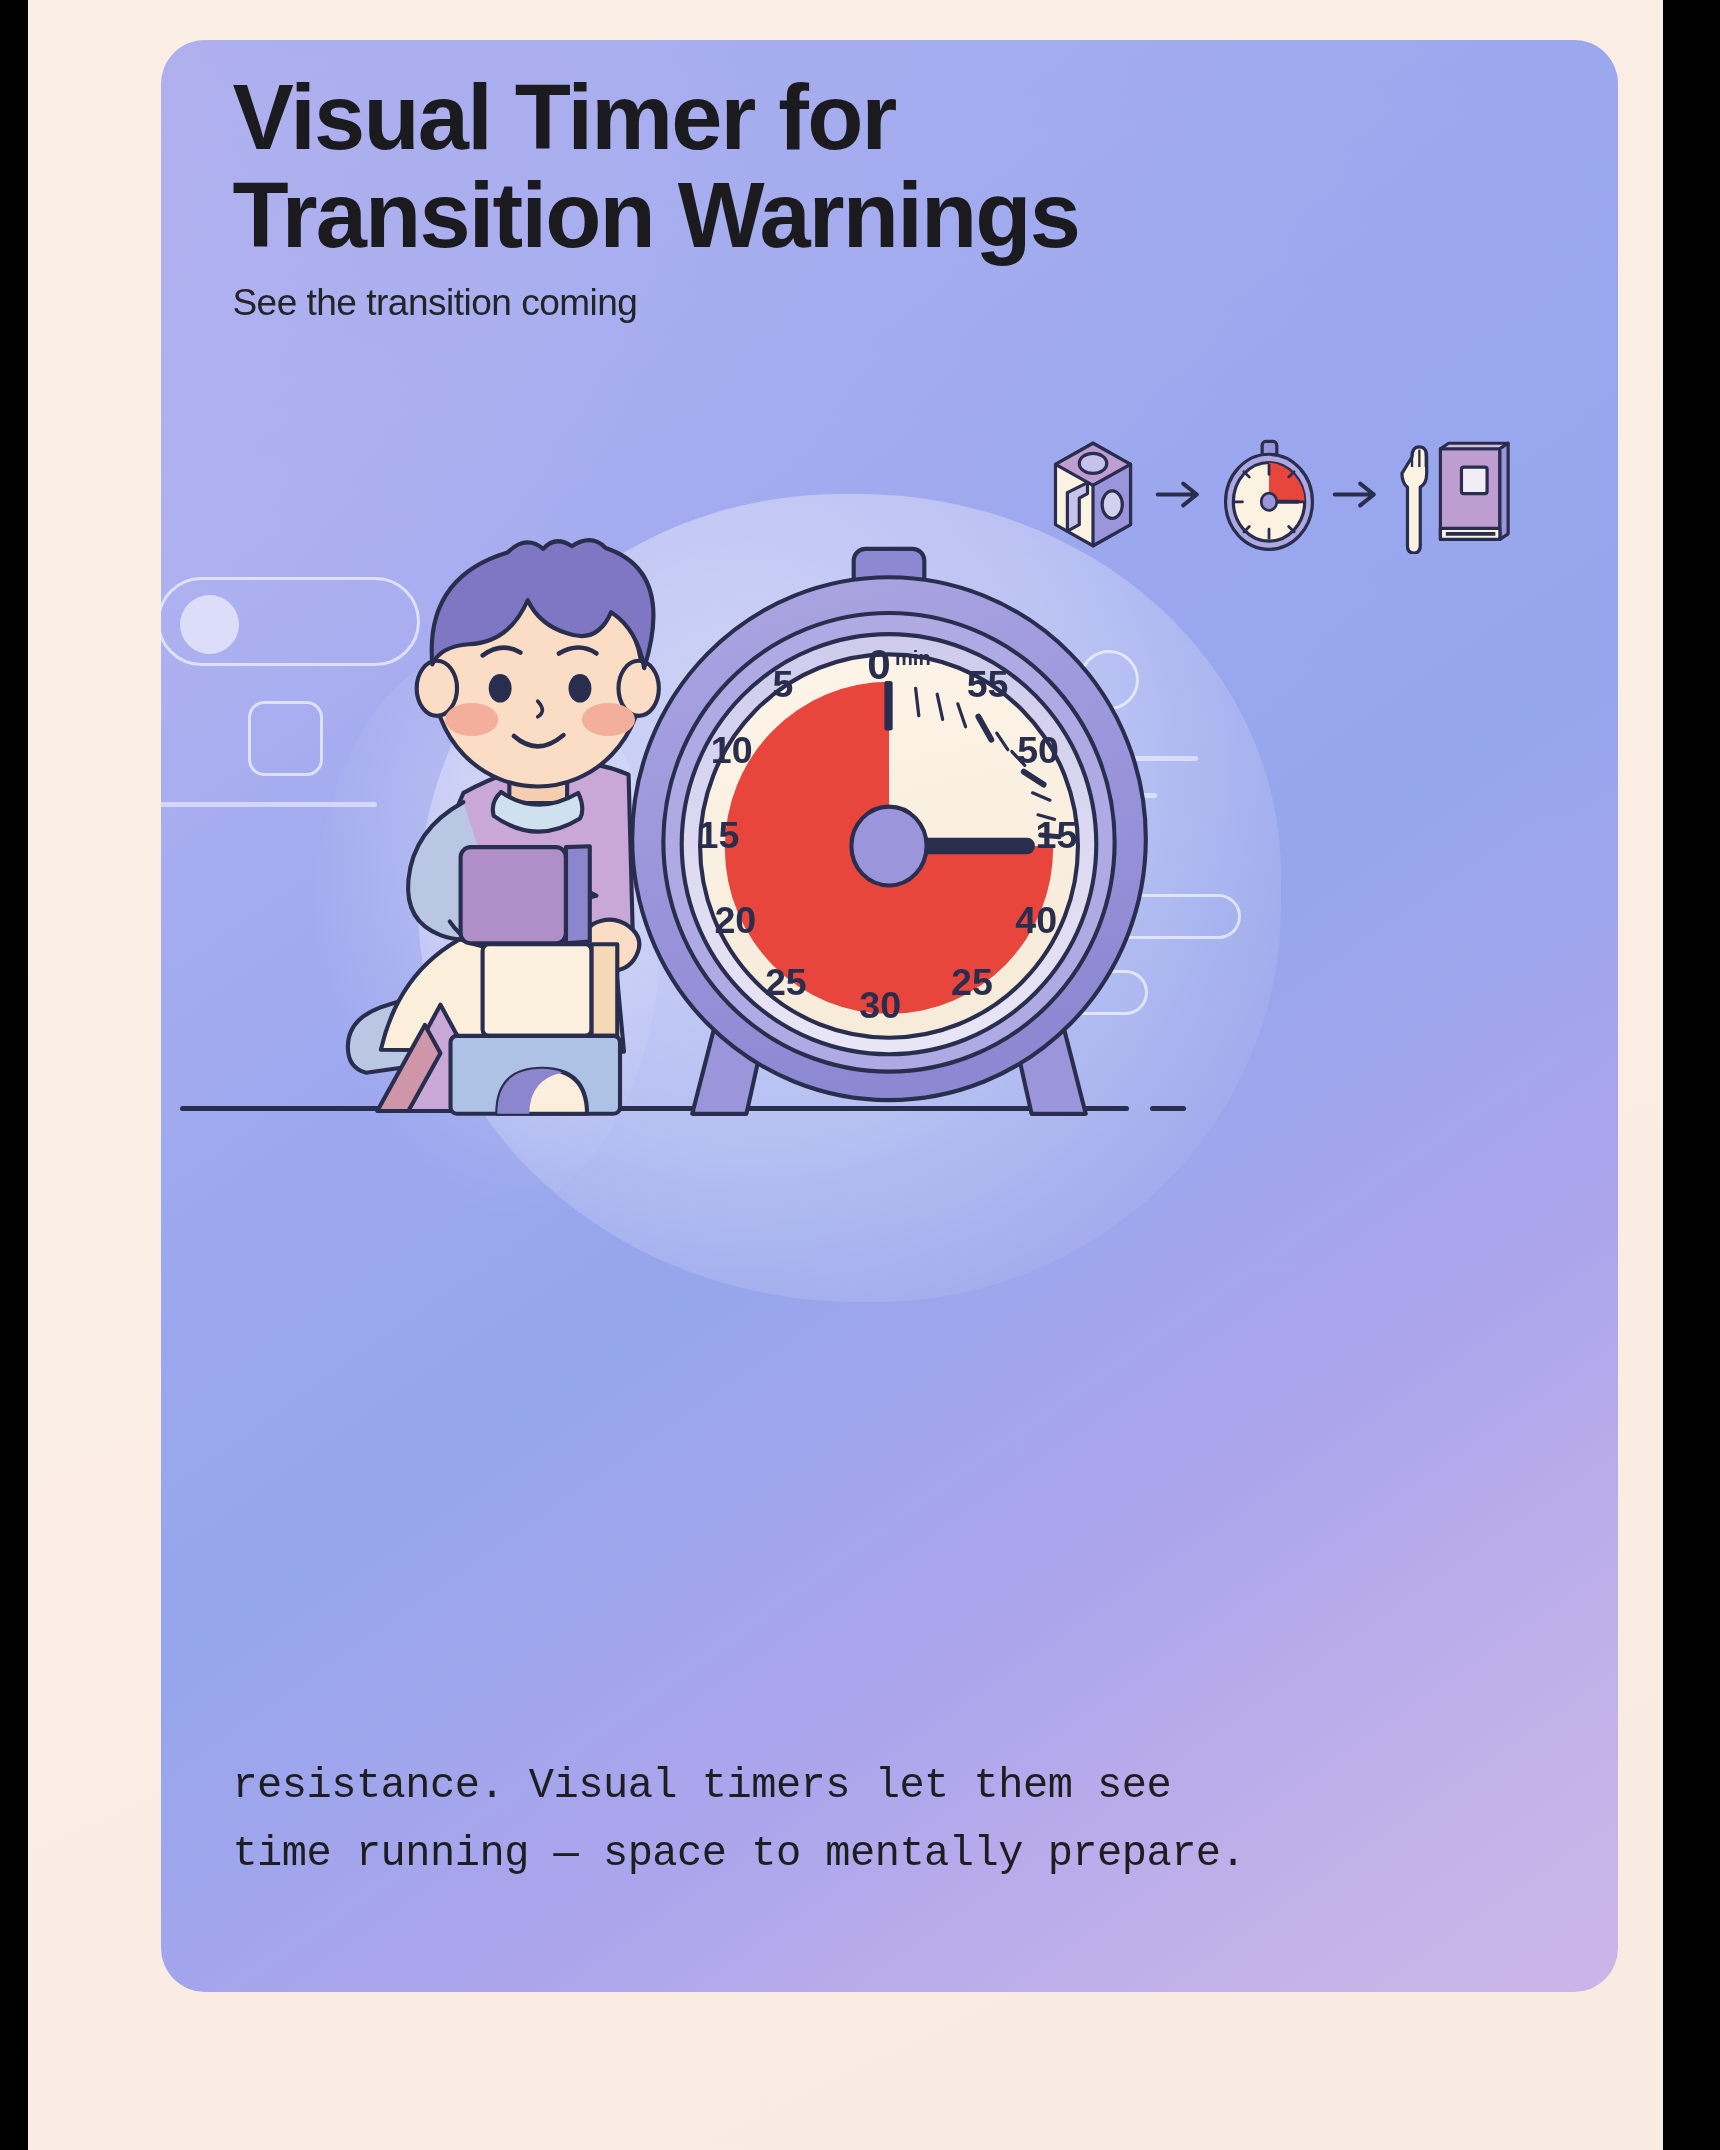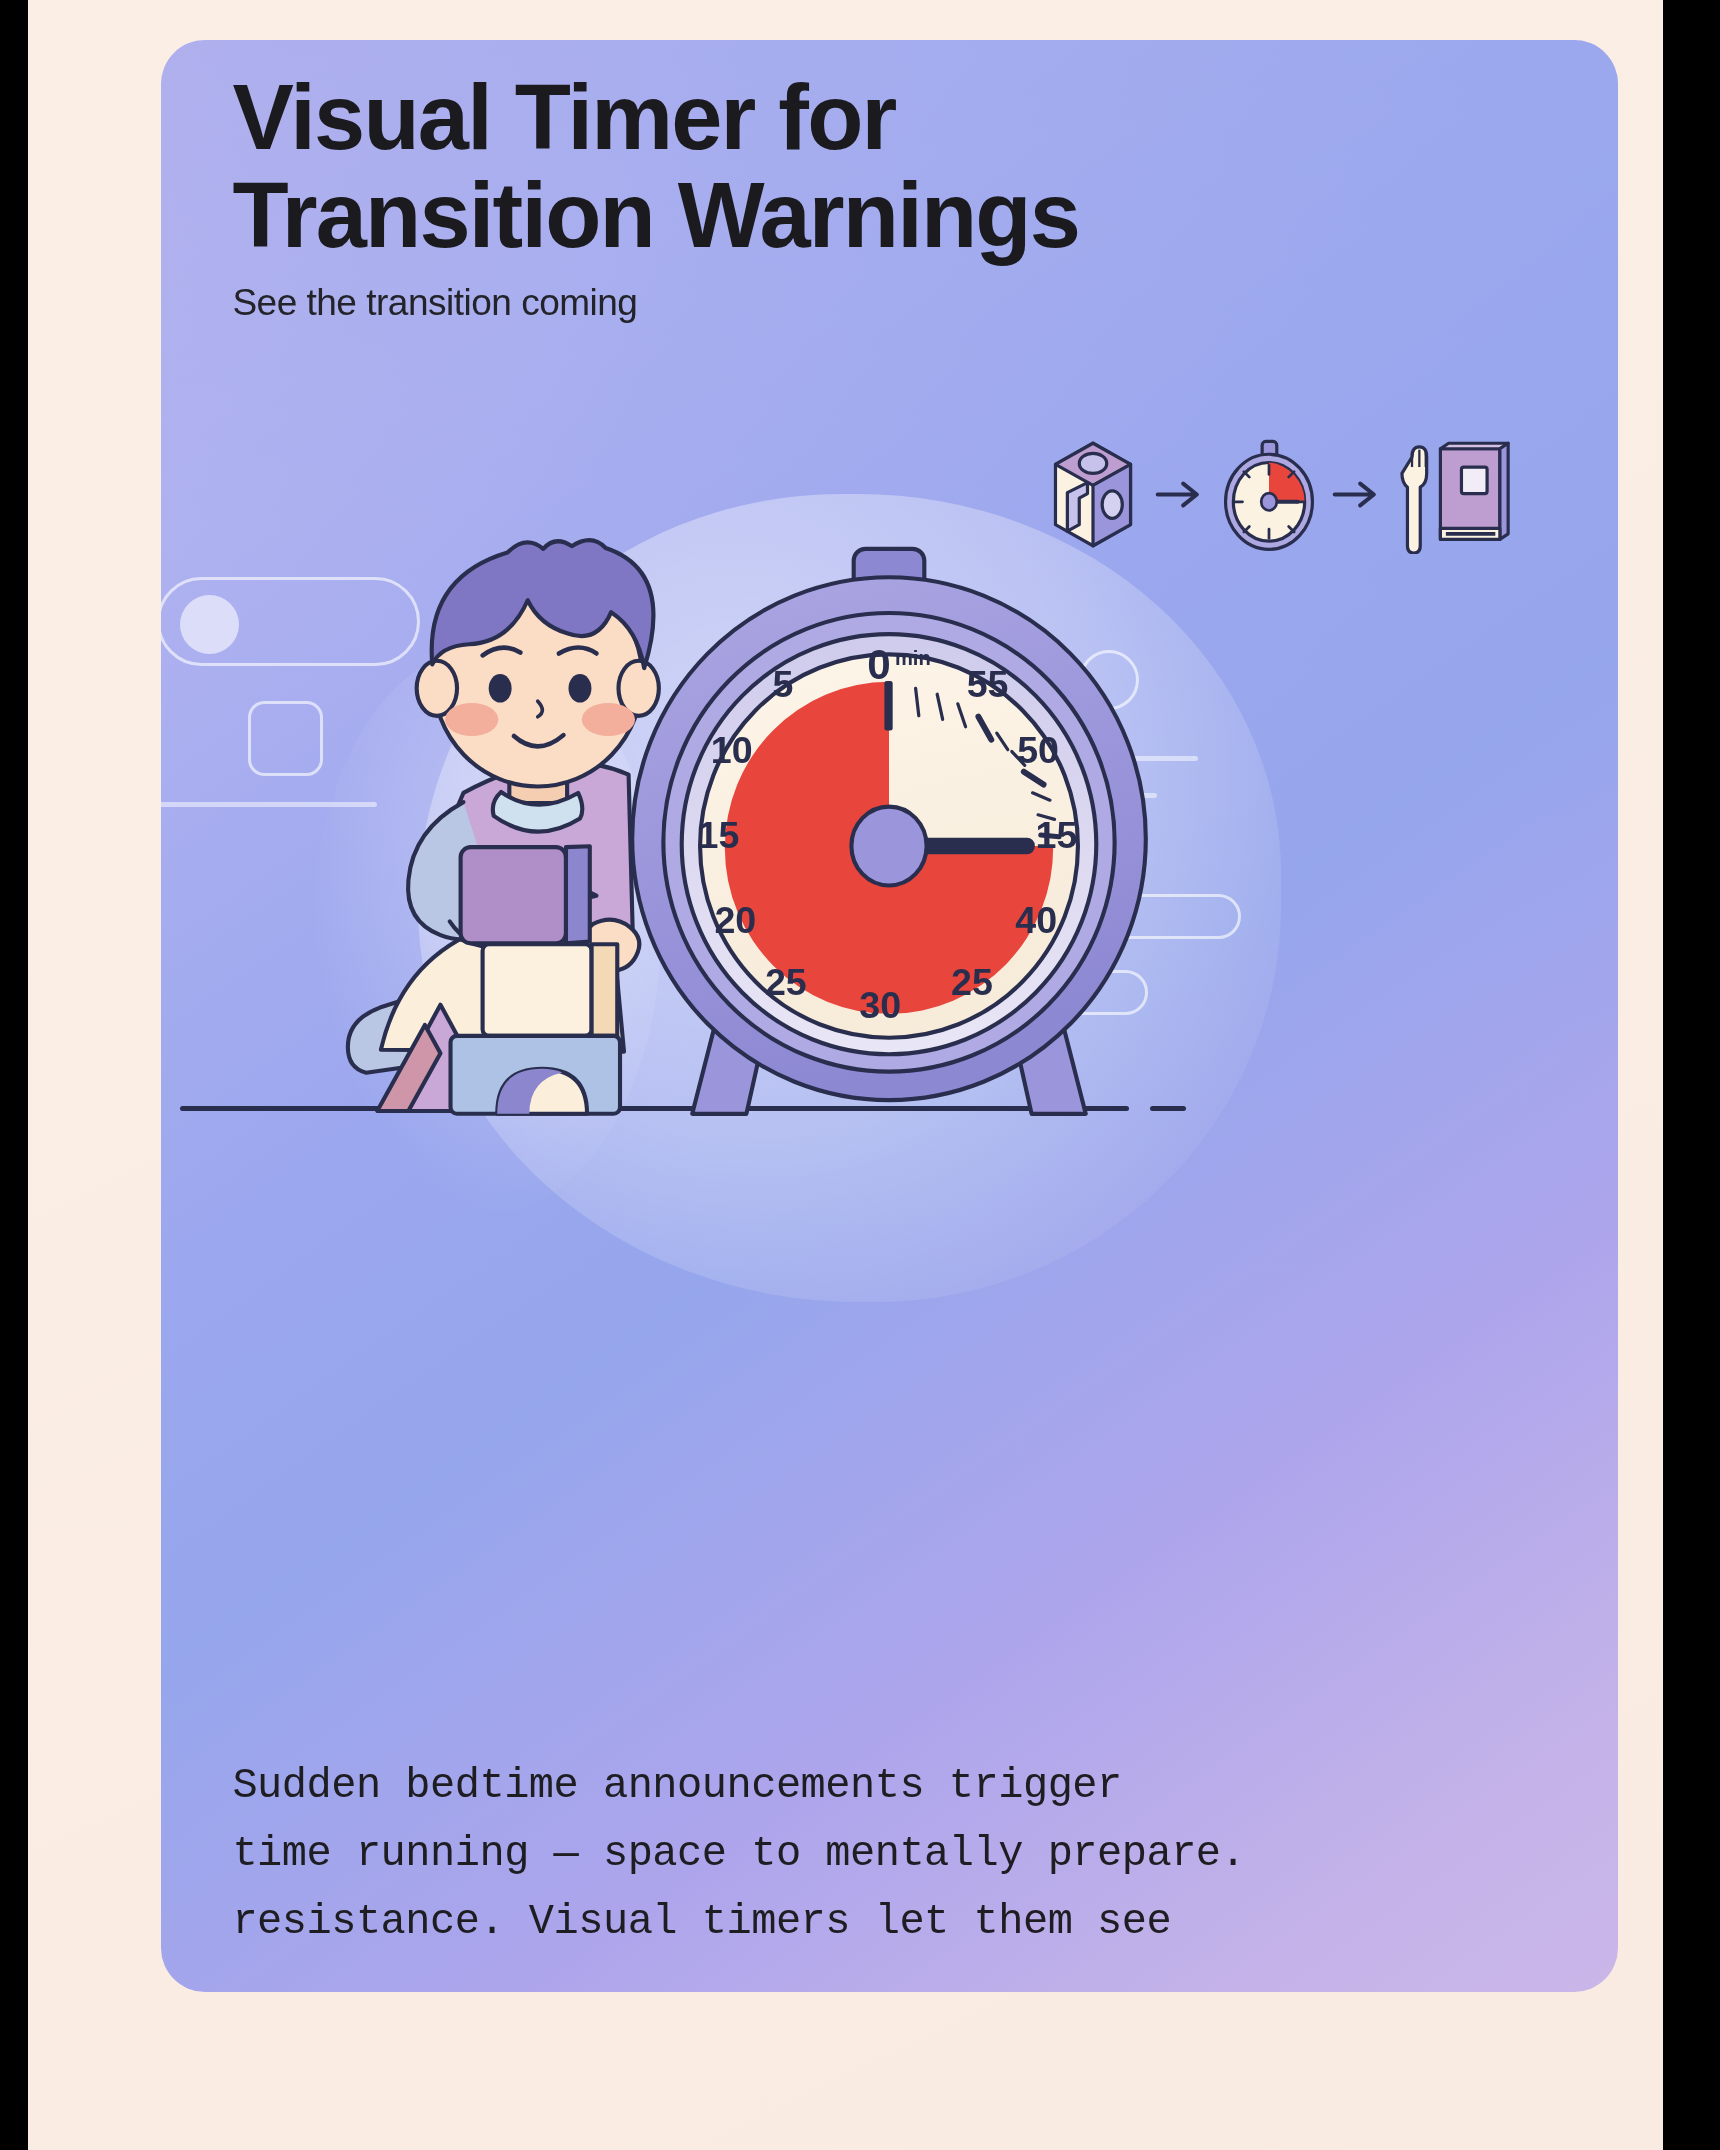--- a/index.html
+++ b/index.html
@@ -290,21 +290,20 @@
               <rect x="138" y="70" width="56" height="58" rx="5" fill="#F2ECF7"></rect>
               <rect x="92" y="204" width="130" height="24" fill="#FBF2E2"></rect>
               <line x1="104" y1="216" x2="212" y2="216" stroke-width="8"></line>
             </g>
           </svg>
 
         </div>
       </div>
 
       <div class="body">
-        <p>Sudden bedtime announcements trigger</p>
+        <p>resistance. Visual timers let them see</p>
         <p>time running — space to mentally prepare.</p>
-        <p>resistance. Visual timers let them see</p>
       </div>
 
     </div>
   </div>
 </div>
 
 
 </body></html>

